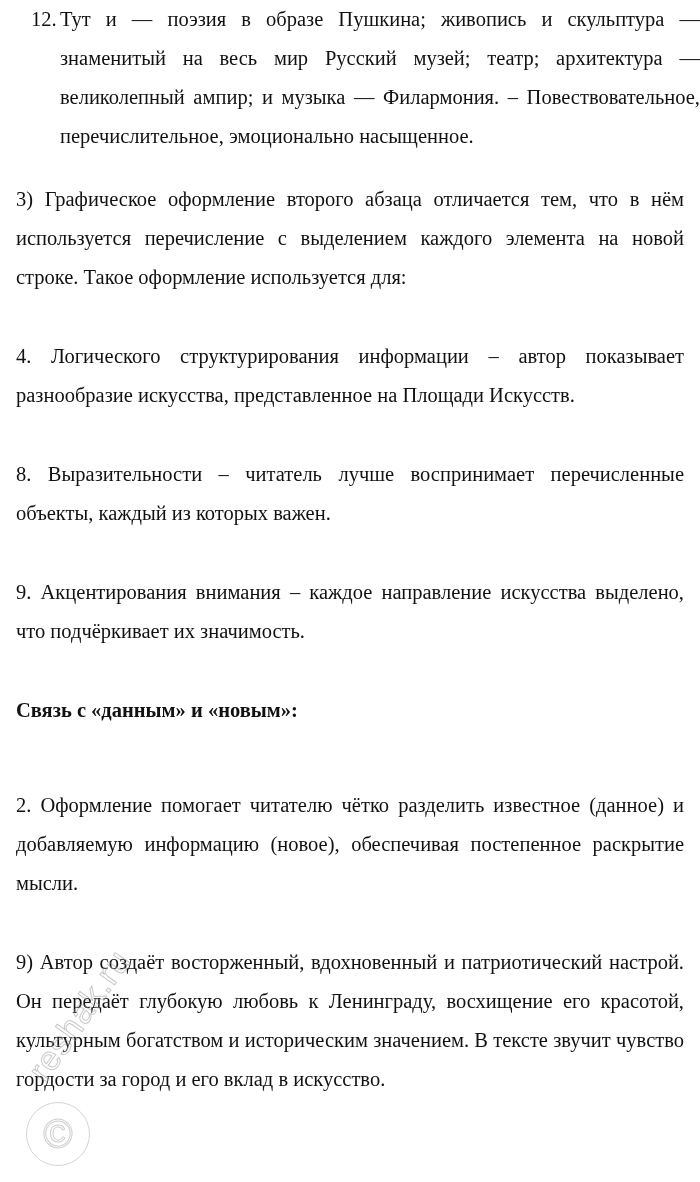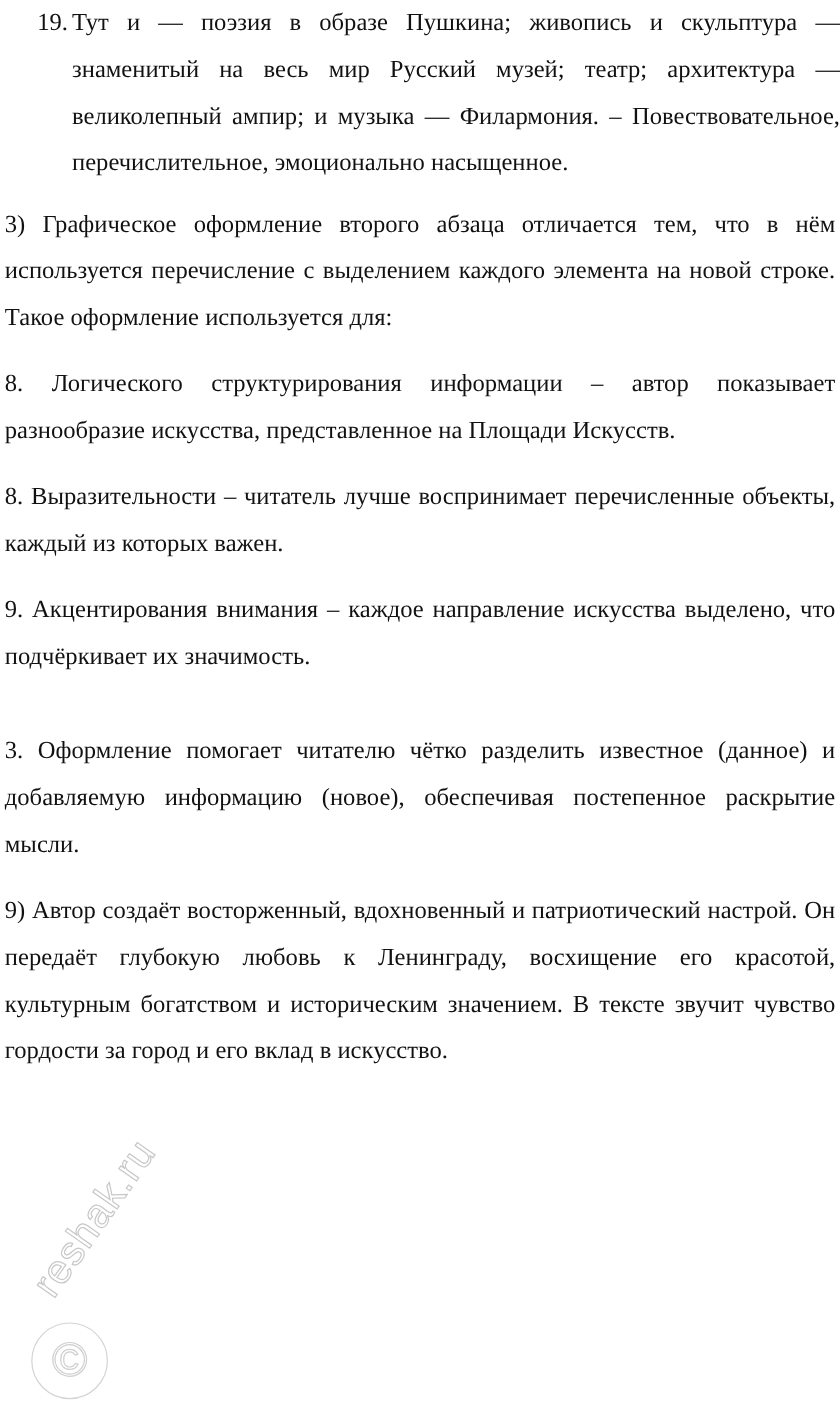--- a/index.html
+++ b/index.html
@@ -32,21 +32,21 @@
     }
     .li .num {
       position: absolute;
       left: 31px;
       top: 0;
     }
     .p {
       line-height: 39px;
       text-align: justify;
       text-align-last: left;
-      margin: 4px;
+      margin: 16px;
     }
     .gap { height: 8px; }
     .bold { font-weight: bold; }
     .watermark {
       position: absolute;
       left: 12px;
       top: 1020px;
       width: 130px;
       height: 160px;
       pointer-events: none;
@@ -80,45 +80,46 @@
       color: transparent;
       -webkit-text-stroke: 1px #a8a8a8;
     }
   </style>
 </head>
 <body>
 
 <div class="page">
 
   <div class="li">
-    <span class="num">19.</span>
+    <span class="num">12.</span>
     <span>Тут и — поэзия в образе Пушкина; живопись и скульптура — знаменитый на весь мир Русский музей; театр; архитектура — великолепный ампир; и музыка — Филармония. – Повествовательное, перечислительное, эмоционально насыщенное.</span>
   </div>
 
 
   <div class="gap"></div>
   <p class="p">3) Графическое оформление второго абзаца отличается тем, что в нём используется перечисление с выделением каждого элемента на новой строке. Такое оформление используется для:</p>
 
   <div class="gap"></div>
-  <p class="p">8. Логического структурирования информации – автор показывает разнообразие искусства, представленное на Площади Искусств.</p>
+  <p class="p">4. Логического структурирования информации – автор показывает разнообразие искусства, представленное на Площади Искусств.</p>
 
   <div class="gap"></div>
   <p class="p">8. Выразительности – читатель лучше воспринимает перечисленные объекты, каждый из которых важен.</p>
 
   <div class="gap"></div>
   <p class="p">9. Акцентирования внимания – каждое направление искусства выделено, что подчёркивает их значимость.</p>
 
   <div class="gap"></div>
+  <p class="p bold">Связь с «данным» и «новым»:</p>
 
   <div class="gap"></div>
 
   <div class="gap"></div>
 
   <div class="gap"></div>
-  <p class="p">3. Оформление помогает читателю чётко разделить известное (данное) и добавляемую информацию (новое), обеспечивая постепенное раскрытие мысли.</p>
+  <p class="p">2. Оформление помогает читателю чётко разделить известное (данное) и добавляемую информацию (новое), обеспечивая постепенное раскрытие мысли.</p>
 
   <div class="gap"></div>
   <p class="p">9) Автор создаёт восторженный, вдохновенный и патриотический настрой. Он передаёт глубокую любовь к Ленинграду, восхищение его красотой, культурным богатством и историческим значением. В тексте звучит чувство гордости за город и его вклад в искусство.</p>
 
 </div>
 
 <div class="watermark">
   <div class="wm-copy">©</div>
   <div class="wm-text">reshak.ru</div>
 </div>

